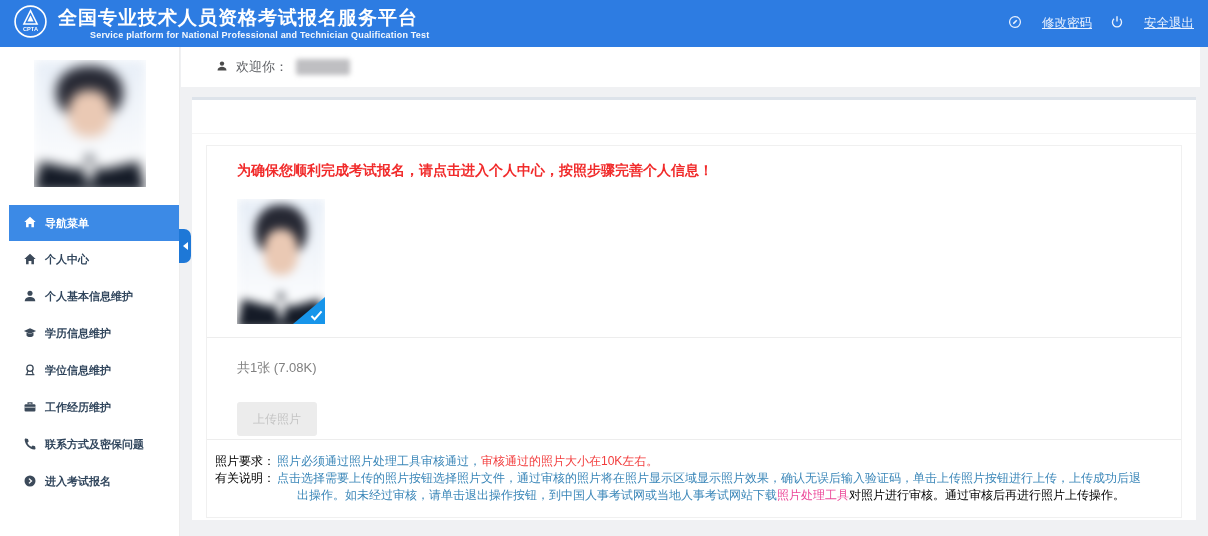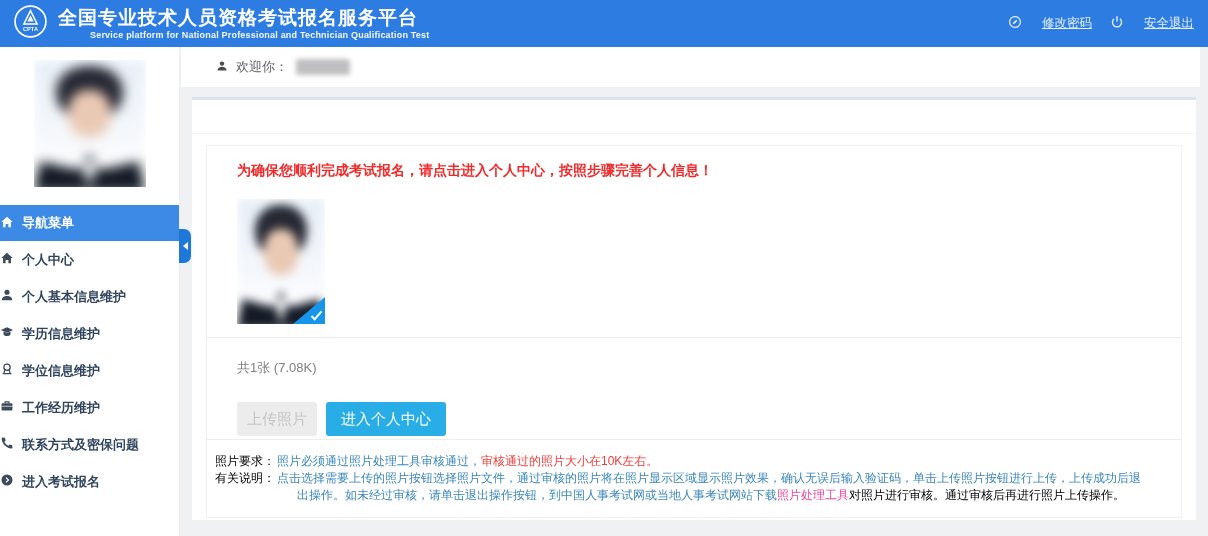--- a/index.html
+++ b/index.html
@@ -22,22 +22,22 @@
   .header-actions { margin-left:auto; margin-right:14px; display:flex; gap:18px; align-items:center; color:#e9f1fe; font-size:12.5px; }
   .header-action { display:flex; align-items:center; gap:20px; cursor:pointer; white-space:nowrap;text-decoration:underline; }
   
   .sidebar {
     position:absolute; left:0; top:47px; width:180px; height:489px;
     background:#fff; border-right:1px solid #ededed;
   }
   .sidebar-photo { width:112px; height:127px; margin:13px auto 0; position:relative; overflow:hidden; }
   .menu { margin-top:18px; }
   .menu-item {
-    height:37px; display:flex; align-items:center; gap:8px;
-    font-size:13px; font-weight:600; color:#30455c; cursor:pointer; white-space:nowrap;
+    height:37px; display:flex; align-items:center; padding-left:14px; gap:8px;
+    font-size:11px; font-weight:600; color:#30455c; cursor:pointer; white-space:nowrap;margin-left:9px;
   }
   .menu-item svg { flex:0 0 auto; }
   .menu-item.active { background:#3c8ae6; color:#fff; height:36px; }
   .collapse-tab {
     position:absolute; left:179px; top:229px; width:12px; height:34px;
     background:#1e78d7; border-radius:0 7px 7px 0;
     display:flex; align-items:center; justify-content:center; cursor:pointer; z-index:5;
   }
   .collapse-tab .tri { width:0; height:0; border-top:4px solid transparent; border-bottom:4px solid transparent; border-right:5px solid #fff; }
   
@@ -50,21 +50,21 @@
     box-shadow:0 -3px 0 rgba(208,219,228,.6);
   }
   .panel-header { height:34px; border-bottom:1px solid #f4f4f4; }
   .inner-box { margin:11px 14px 0; border:1px solid #f0f0f0; }
   .section-a { padding:15px 30px 13px; border-bottom:1px solid #ededed; }
   .notice { color:#f12b2b; font-size:14px; font-weight:bold; line-height:18px; }
   .photo-main { width:88px; height:125px; margin-top:20px; position:relative; overflow:hidden; cursor:pointer; }
   .section-b { padding:21px 30px 3px; border-bottom:1px solid #ededed; }
   .count { font-size:13px; color:#808080; line-height:17px; }
   .btn-row { margin-top:26px; display:flex; gap:9px; }
-  .btn { height:34px; font-size:15px; border:none; border-radius:3px; display:flex; align-items:center; justify-content:center; font-family:inherit; }
+  .btn { height:34px; font-size:12px; border:none; border-radius:3px; display:flex; align-items:center; justify-content:center; font-family:inherit; }
   .btn-upload { width:80px; background:#ececec; color:#c4c4c4; }
   .btn-enter { padding:0 15px; background:#29ade6; color:#fff; cursor:pointer; }
   .section-c { padding:13px 30px 12px 8px; font-size:12px; line-height:17px; }
   .instr-row { display:flex; }
   .instr-label { width:62px; color:#000000; flex:0 0 auto; }
   .instr-content { flex:1; padding-left:20px; text-indent:-20px; }
   
   .photo-blur { position:absolute; inset:0; filter:blur(6px); background:linear-gradient(180deg,#e7eef7 0%,#f4f7fb 55%,#ffffff 100%); }
   .photo-main .photo-blur { filter:blur(5px); }
   .hair  { position:absolute; top:5%;  left:20%; width:60%; height:43%; background:#262833; border-radius:46% 46% 50% 50%; }
@@ -218,21 +218,20 @@
               <path d="M1.5 6.5 L5 10 L12.5 1.5" stroke="#fff" stroke-width="2.2" fill="none"></path>
             </svg>
           </div>
         </div>
       </div>
 
       <div class="section-b">
         <div class="count">共1张 (7.08K)</div>
         <div class="btn-row">
           <button class="btn btn-upload" disabled="">上传照片</button>
-          <button class="btn btn-enter">进入个人中心</button>
         </div>
       </div>
 
       <div class="section-c">
         <div class="instr-row">
           <span class="instr-label">照片要求：</span>
           <span class="instr-content"><span style="color: rgb(58, 134, 184);">照片必须通过照片处理工具审核通过，</span><span style="color: rgb(242, 60, 60);">审核通过的照片大小在10K左右。</span></span>
         </div>
         <div class="instr-row">
           <span class="instr-label">有关说明：</span>

